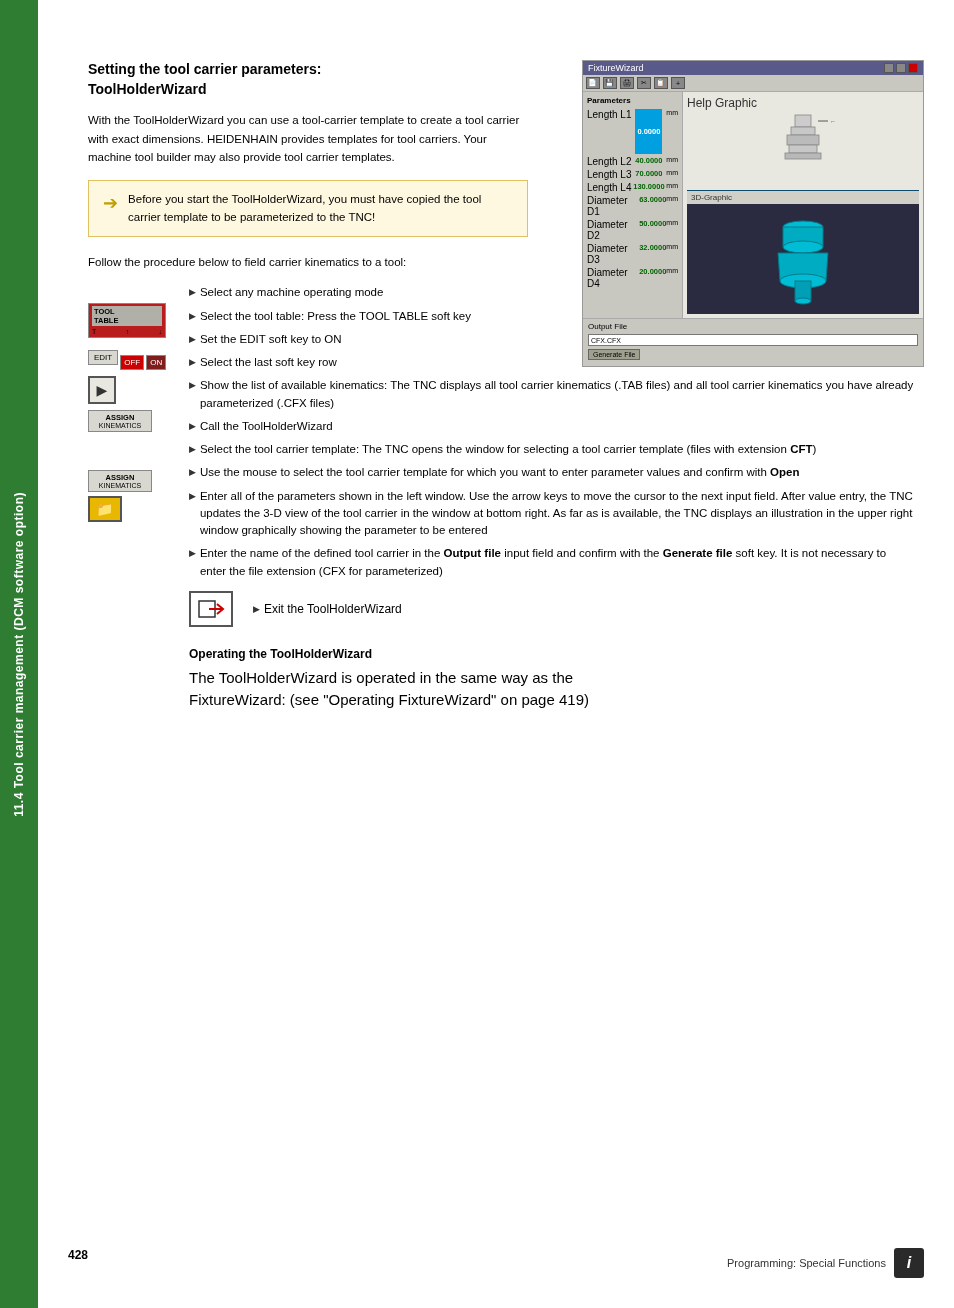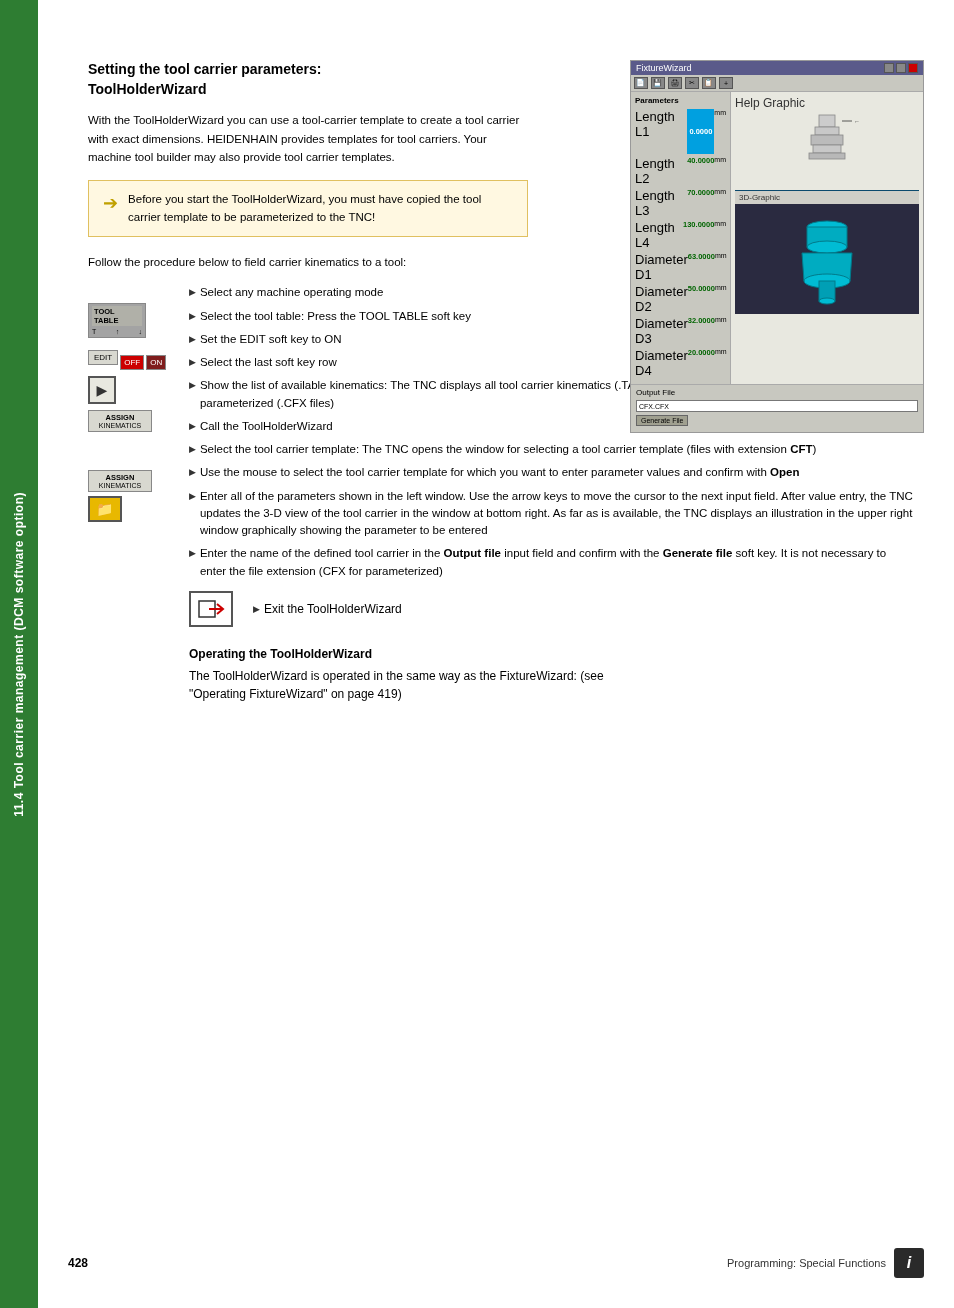--- a/index.html
+++ b/index.html
@@ -86,21 +86,21 @@
       line-height: 1.6;
       margin-bottom: 10px;
       max-width: 440px;
     }
 
     
     .screenshot-panel {
       position: absolute;
       top: 60px;
       right: 30px;
-      width: 294px;
+      width: 342px;
       border: 1px solid #999;
       background: #d0cfc8;
       font-size: 9px;
     }
     .panel-titlebar {
       background: #5a5a8a;
       color: #fff;
       padding: 2px 5px;
       font-size: 9px;
       display: flex;
@@ -134,21 +134,21 @@
       padding: 4px;
       background: #c8c8c0;
       border-right: 1px solid #aaa;
     }
     .param-row {
       display: flex;
       justify-content: space-between;
       margin-bottom: 2px;
       font-size: 8px;
     }
-    .param-label { color: #000; font-size: 13px; }
+    .param-label { color: #000; font-size: 10px; }
     .param-value { color: #006400; font-size: 7.5px; font-weight: bold; }
     .param-highlight {
       background: #00a0e0;
       color: #fff;
       padding: 18px 2px;
       text-align: center;
     }
     .panel-right {
       flex: 1;
       background: #e8e8e0;
@@ -223,34 +223,34 @@
     }
 
     
     .sub-section-title {
       font-size: 12px;
       font-weight: bold;
       margin-top: 20px;
       margin-bottom: 6px;
     }
     .sub-section-text {
-      font-size: 12px;
+      font-size: 15px;
       line-height: 1.5;
       max-width: 440px;
     }
 
     
     .footer {
       position: absolute;
       bottom: 30px;
       left: 38px;
       right: 0;
       display: flex;
       justify-content: space-between;
-      align-items: center;
+      align-items: flex-start;
       padding: 0 30px;
     }
     .page-number {
       font-size: 12px;
       font-weight: bold;
     }
     .footer-right {
       display: flex;
       align-items: center;
       gap: 8px;
@@ -284,23 +284,23 @@
       flex-shrink: 0;
     }
     .text-steps-col {
       flex: 1;
     }
 
     .icon-widget {
       margin-bottom: 6px;
     }
     .tool-table-icon {
-      width: 58px;
+      width: 78px;
       border: 1px solid #888;
-      background: #a3a3a3;
+      background: #b91c1c;
       font-size: 8px;
       text-align: left;
       padding: 2px 3px;
     }
     .tool-table-icon .tt-title {
       font-size: 7.5px;
       font-weight: bold;
       background: #b0b0a8;
       padding: 1px 2px;
       margin-bottom: 2px;

